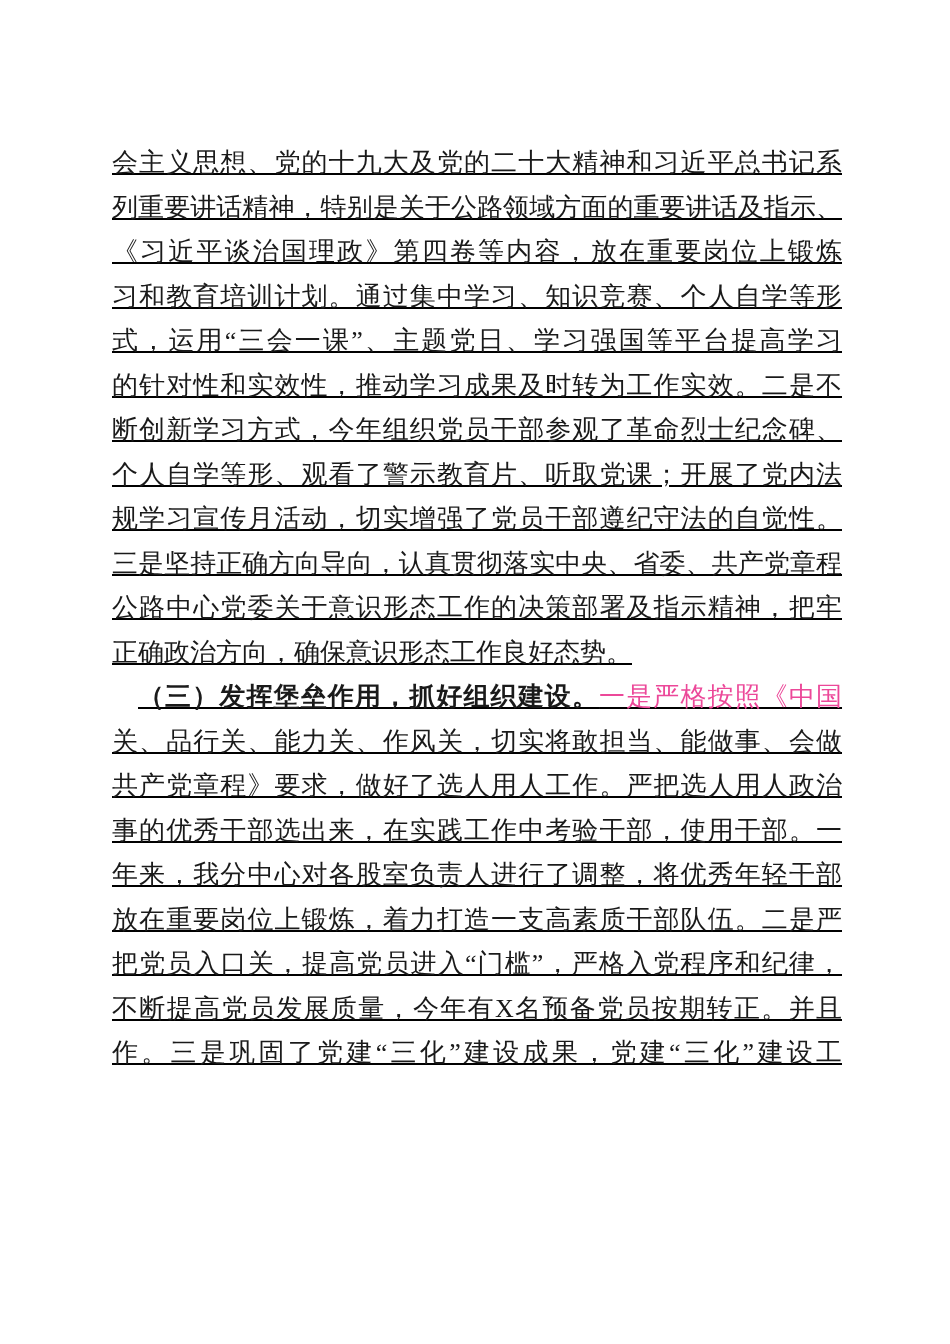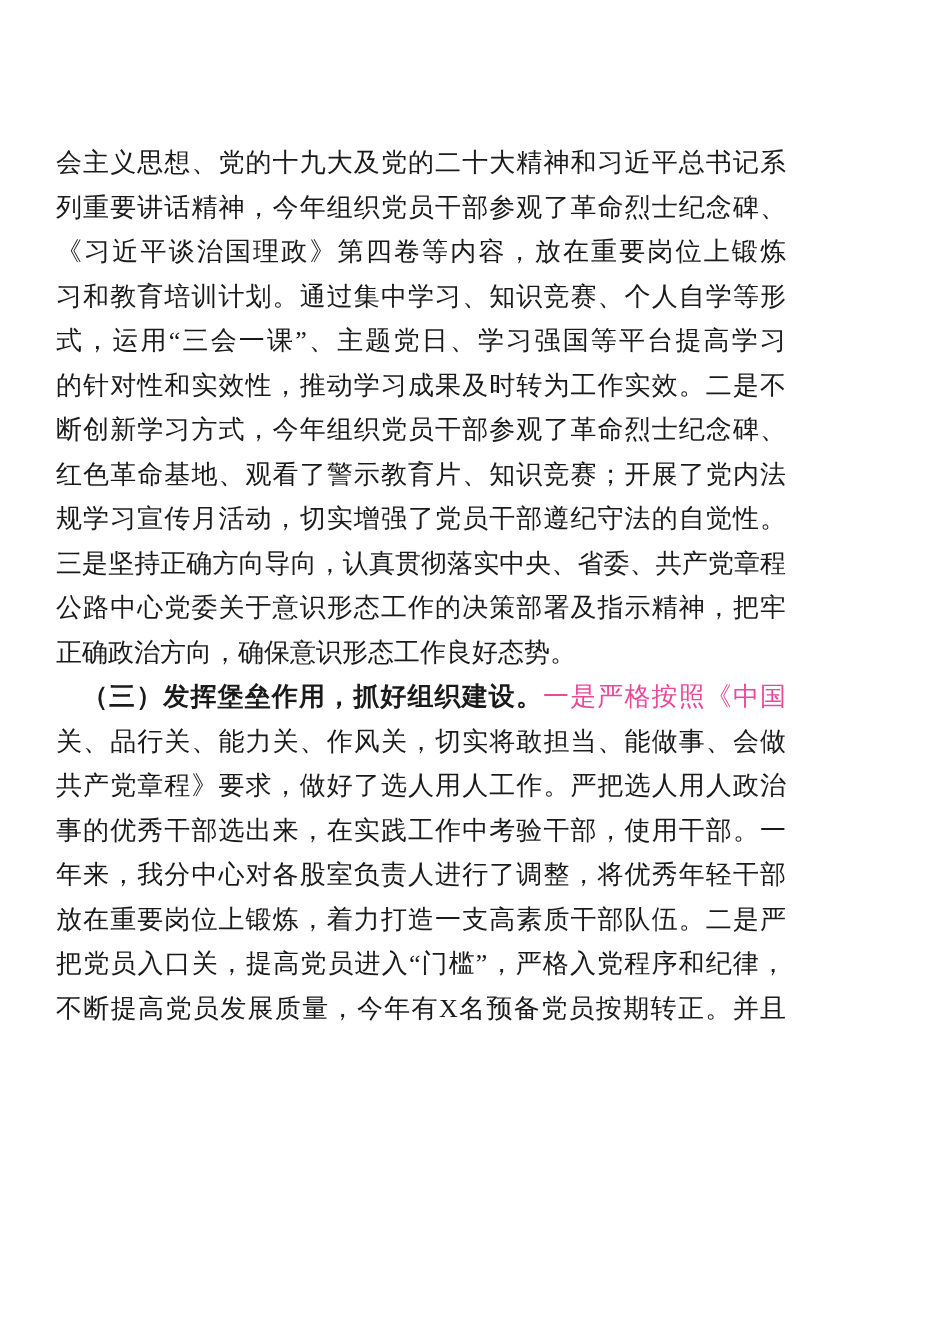--- a/index.html
+++ b/index.html
@@ -10,22 +10,23 @@
   body {
     width: 950px;
     height: 1344px;
     overflow: hidden;
     font-family: "Liberation Serif", "DejaVu Serif", serif;
   }
   .page {
     box-sizing: border-box;
     width: 793px;
     height: 1344px;
-    padding: 141px 108px 0 56px;
+    padding: 141px 108px 0 112px;
     background: #ffffff;
+    text-decoration: underline;
   }
   .paragraph {
     margin: 0;
     padding: 0;
   }
   .line {
     width: 730px;
     height: 44.5px;
     line-height: 44.5px;
     font-size: 26px;
@@ -44,35 +45,36 @@
   .bold {
     font-weight: bold;
   }
 </style>
 </head>
 <body>
 
 <div class="page" style="background: rgb(255, 255, 255);">
     <div class="paragraph">
       <div class="line"><span style="color: rgb(26, 26, 26);">会主义思想、党的十九大及党的二十大精神和习近平总书记系</span></div>
-      <div class="line"><span style="color: rgb(26, 26, 26);">列重要讲话精神，今年组织党员干部参观了革命烈士纪念碑、</span></div>
+      <div class="line"><span style="color: rgb(26, 26, 26);">列重要讲话精神，特别是关于公路领域方面的重要讲话及指示、</span></div>
       <div class="line"><span style="color: rgb(26, 26, 26);">《习近平谈治国理政》第四卷等内容，放在重要岗位上锻炼</span></div>
       <div class="line"><span style="color: rgb(26, 26, 26);">习和教育培训计划。通过集中学习、知识竞赛、个人自学等形</span></div>
       <div class="line"><span style="color: rgb(26, 26, 26);">式，运用“三会一课”、主题党日、学习强国等平台提高学习</span></div>
       <div class="line"><span style="color: rgb(26, 26, 26);">的针对性和实效性，推动学习成果及时转为工作实效。二是不</span></div>
       <div class="line"><span style="color: rgb(26, 26, 26);">断创新学习方式，今年组织党员干部参观了革命烈士纪念碑、</span></div>
-      <div class="line"><span style="color: rgb(26, 26, 26);">红色革命基地、观看了警示教育片、知识竞赛；开展了党内法</span></div>
+      <div class="line"><span style="color: rgb(26, 26, 26);">个人自学等形、观看了警示教育片、听取党课；开展了党内法</span></div>
       <div class="line"><span style="color: rgb(26, 26, 26);">规学习宣传月活动，切实增强了党员干部遵纪守法的自觉性。</span></div>
       <div class="line"><span style="color: rgb(26, 26, 26);">三是坚持正确方向导向，认真贯彻落实中央、省委、共产党章程</span></div>
       <div class="line"><span style="color: rgb(26, 26, 26);">公路中心党委关于意识形态工作的决策部署及指示精神，把牢</span></div>
       <div class="line last"><span style="color: rgb(26, 26, 26);">正确政治方向，确保意识形态工作良好态势。</span></div>
     </div>
     <div class="paragraph">
       <div class="line indent"><span class="bold">（三）发挥堡垒作用，抓好组织建设。</span><span style="color: #ec4899;">一是严格按照《中国</span></div>
       <div class="line"><span style="color: rgb(26, 26, 26);">关、品行关、能力关、作风关，切实将敢担当、能做事、会做</span></div>
       <div class="line"><span style="color: rgb(26, 26, 26);">共产党章程》要求，做好了选人用人工作。严把选人用人政治</span></div>
       <div class="line"><span style="color: rgb(26, 26, 26);">事的优秀干部选出来，在实践工作中考验干部，使用干部。一</span></div>
       <div class="line"><span style="color: rgb(26, 26, 26);">年来，我分中心对各股室负责人进行了调整，将优秀年轻干部</span></div>
       <div class="line"><span style="color: rgb(26, 26, 26);">放在重要岗位上锻炼，着力打造一支高素质干部队伍。二是严</span></div>
       <div class="line"><span style="color: rgb(26, 26, 26); margin-top: 36px;">把党员入口关，提高党员进入“门槛”，严格入党程序和纪律，</span></div>
       <div class="line"><span style="color: rgb(26, 26, 26);">不断提高党员发展质量，今年有X名预备党员按期转正。并且</span></div>
+      <div class="line"><span style="color: rgb(26, 26, 26);">作。三是巩固了党建“三化”建设成果，党建“三化”建设工</span></div>
     </div>
   </div>
 
 </body></html>

